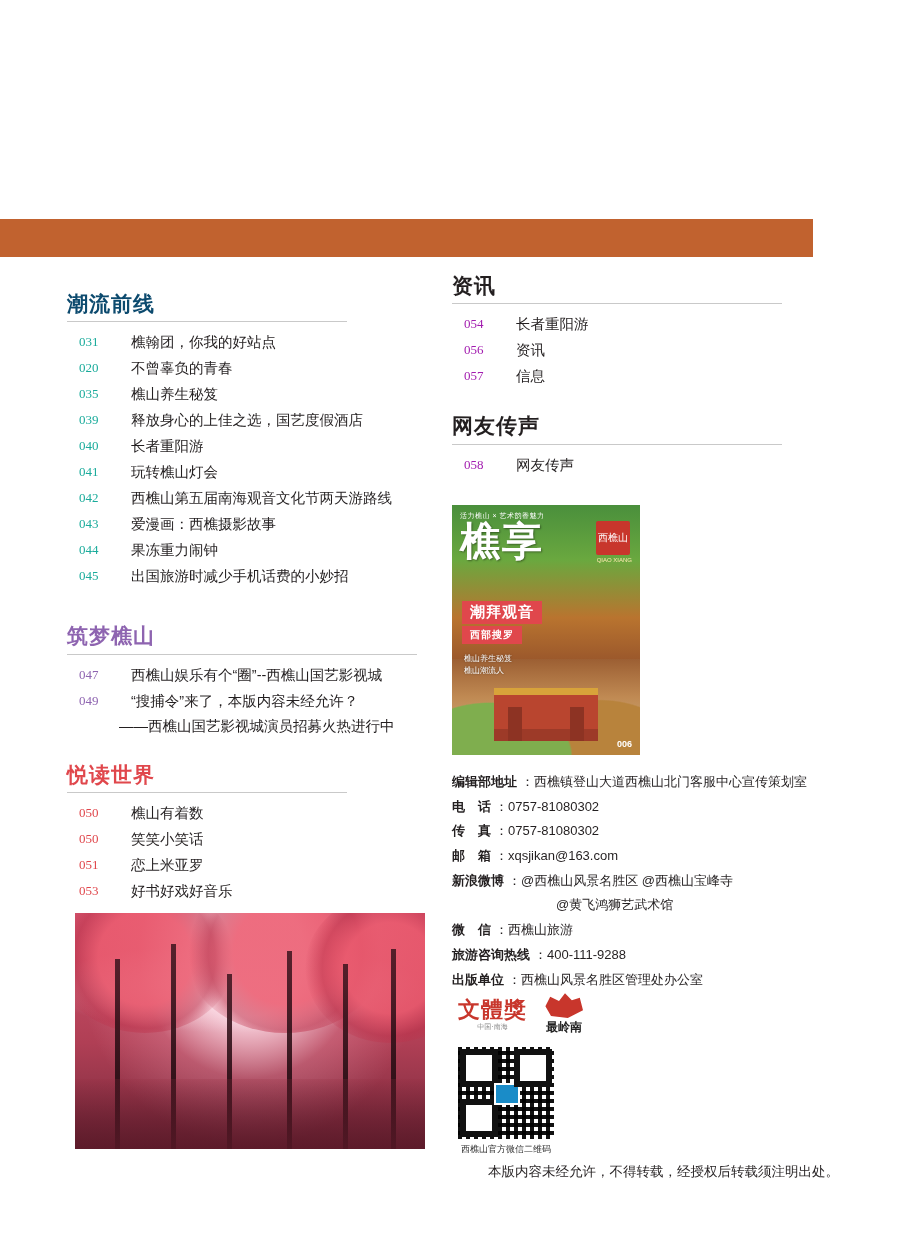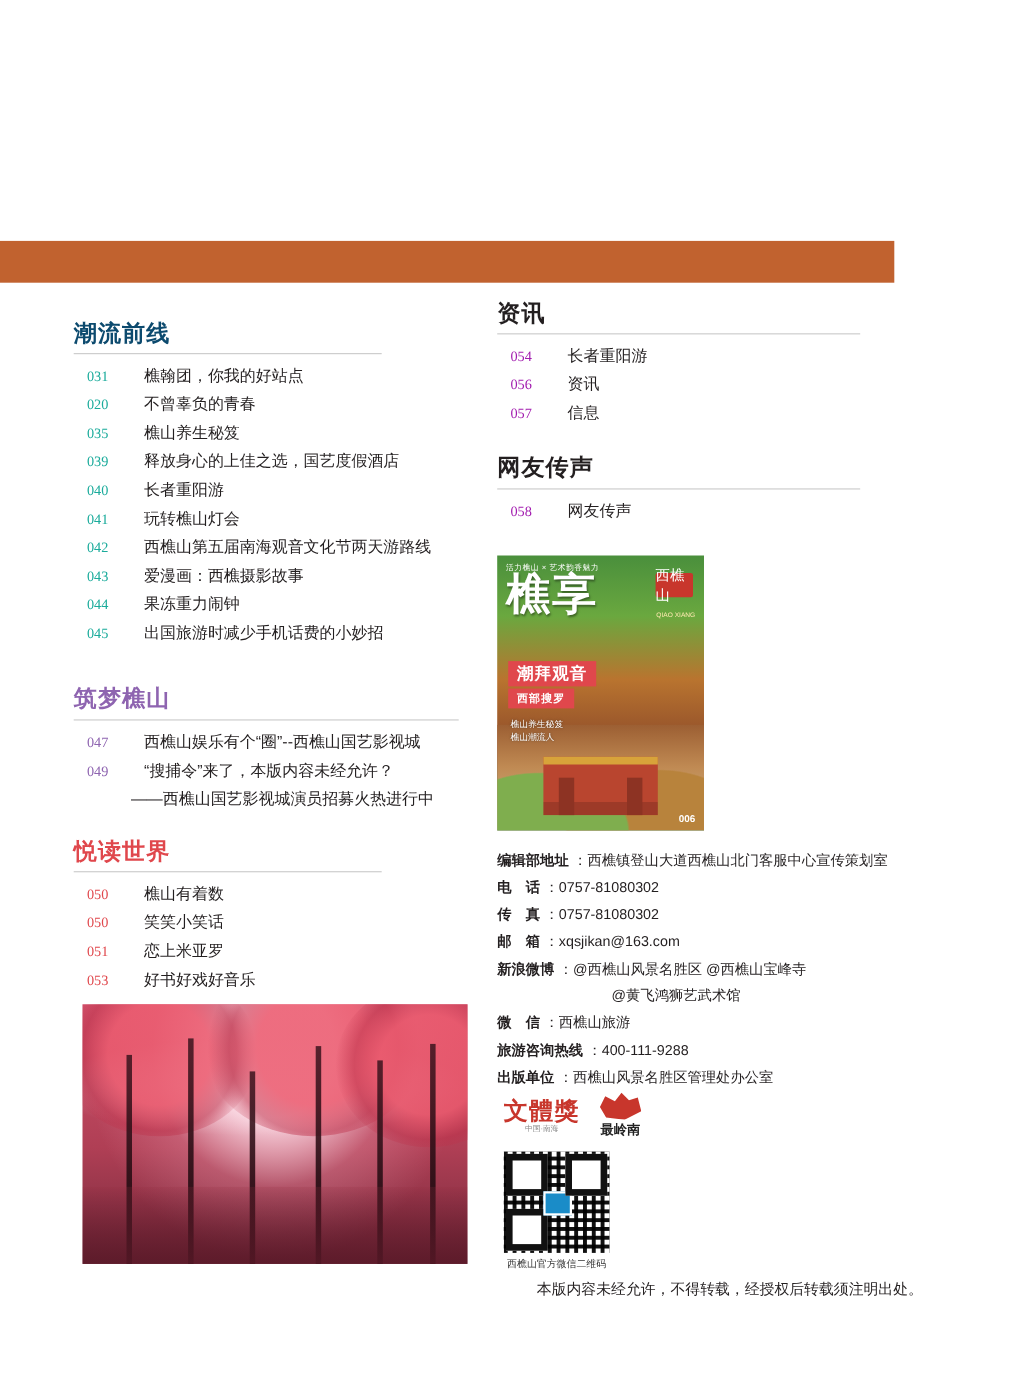--- a/index.html
+++ b/index.html
@@ -123,24 +123,24 @@
     font-size: 40px;
     font-weight: bold;
     color: #ffffff;
     line-height: 1;
     letter-spacing: 2px;
     text-shadow: 1px 1px 2px rgba(0,0,0,.4);
   }
   .cover-stamp {
     position: absolute;
     top: 16px; right: 10px;
-    width: 34px; height: 22px;
+    width: 34px; height: 34px;
     background: #c8362c;
     color: #fff;
-    font-size: 13px;
+    font-size: 10px;
     display: flex;
     align-items: center;
     justify-content: center;
     border-radius: 2px;
   }
   .cover-stamp-sub {
     position: absolute;
     top: 52px; right: 8px;
     font-size: 6px;
     color: #ffe9b0;

